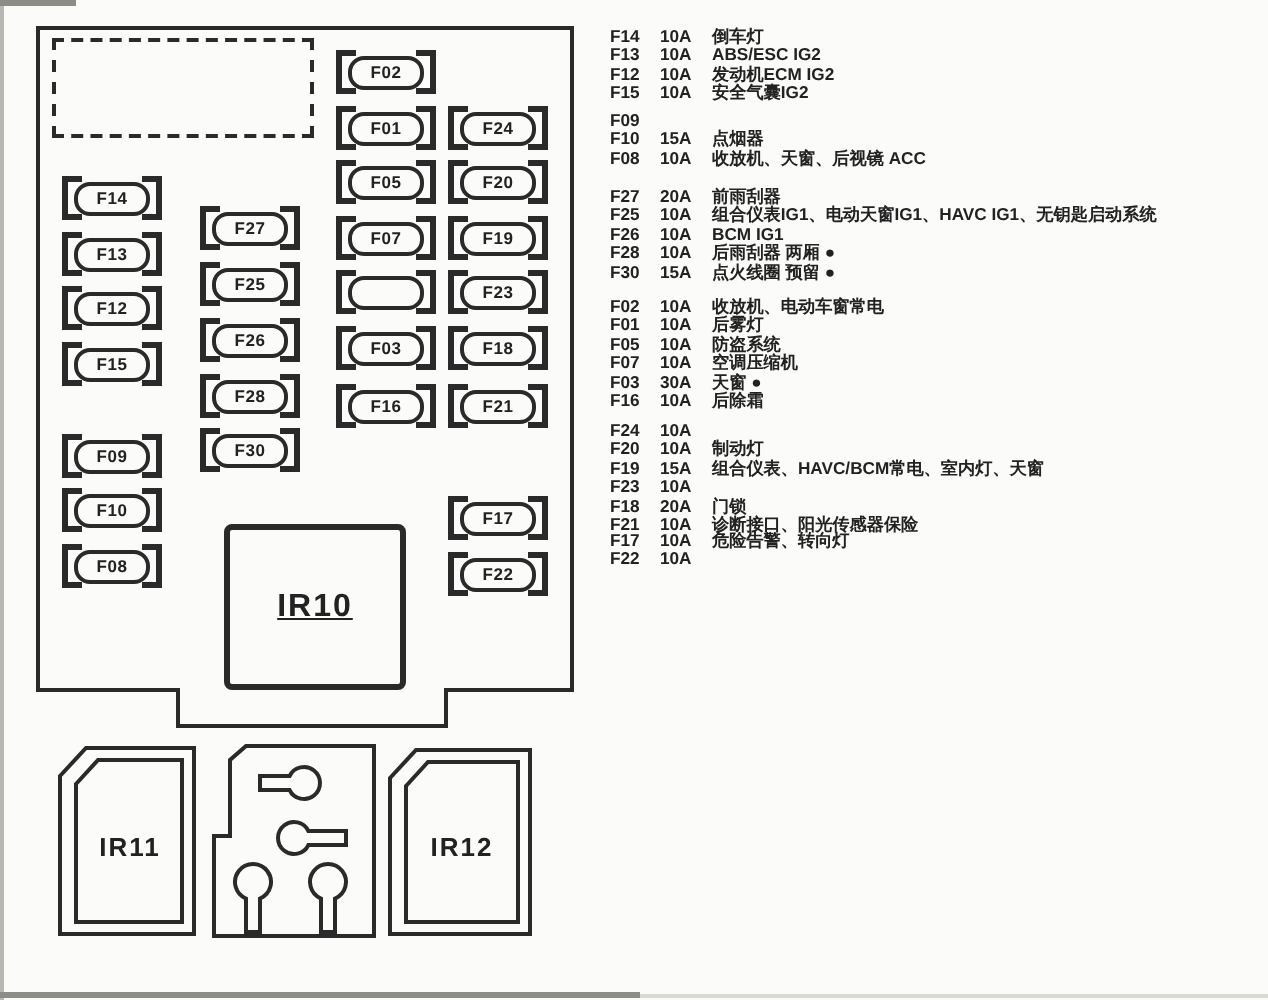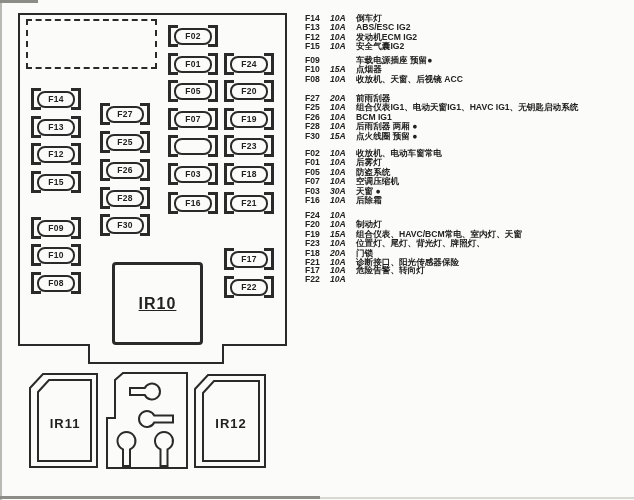--- a/index.html
+++ b/index.html
@@ -29,21 +29,21 @@
   
   #bottomsvg{position:absolute;left:25px;top:370px;}
   #bottomsvg path{fill:none;stroke:#2a2a2a;stroke-width:2;}
   #bottomsvg text{font:bold 13px "Liberation Sans","DejaVu Sans",sans-serif;fill:#222;
                   text-anchor:middle;letter-spacing:1px;}
   
   #legend{left:305px;top:0;width:326px;}
   .lg{position:absolute;left:0;width:326px;}
   .ln{display:flex;line-height:9.4px;font-size:8.6px;font-weight:bold;white-space:nowrap;}
   .ln .c{width:25px;flex:0 0 25px;}
-  .ln .a{width:26px;flex:0 0 26px;font-style:italic;}
+  .ln .a{width:26px;flex:0 0 26px;}
   .ln .d{flex:1;}
   
   .edge{position:absolute;background:#b9b9b4;}
   #edge-left{left:0;top:0;width:2px;height:500px;}
   #edge-top{left:0;top:0;width:38px;height:3px;background:#8d8d88;}
   #edge-bottom-l{left:0;top:496px;width:320px;height:3px;background:#8d8d88;}
   #edge-bottom-r{left:320px;top:497px;width:314px;height:2px;background:#d8d8d3;}
 </style>
 </head>
 <body>
@@ -239,21 +239,20 @@
           <span class="c">F15</span>
           <span class="a">10A</span>
           <span class="d">安全气囊IG2</span>
         </div>
     </div>
 
     <div class="lg" style="top:56px">
       <div class="ln">
           <span class="c">F09</span>
           <span class="a"></span>
-          <span class="d">车载电源插座  预留●</span>
         </div>
       <div class="ln">
           <span class="c">F10</span>
           <span class="a">15A</span>
           <span class="d">点烟器</span>
         </div>
       <div class="ln">
           <span class="c">F08</span>
           <span class="a">10A</span>
           <span class="d">收放机、天窗、后视镜 ACC</span>
@@ -332,21 +331,20 @@
           <span class="d">制动灯</span>
         </div>
       <div class="ln">
           <span class="c">F19</span>
           <span class="a">15A</span>
           <span class="d">组合仪表、HAVC/BCM常电、室内灯、天窗</span>
         </div>
       <div class="ln">
           <span class="c">F23</span>
           <span class="a">10A</span>
-          <span class="d">位置灯、尾灯、背光灯、牌照灯、</span>
         </div>
       <div class="ln">
           <span class="c">F18</span>
           <span class="a">20A</span>
           <span class="d">门锁</span>
         </div>
       <div class="ln">
           <span class="c">F21</span>
           <span class="a">10A</span>
           <span class="d">诊断接口、阳光传感器保险</span>

